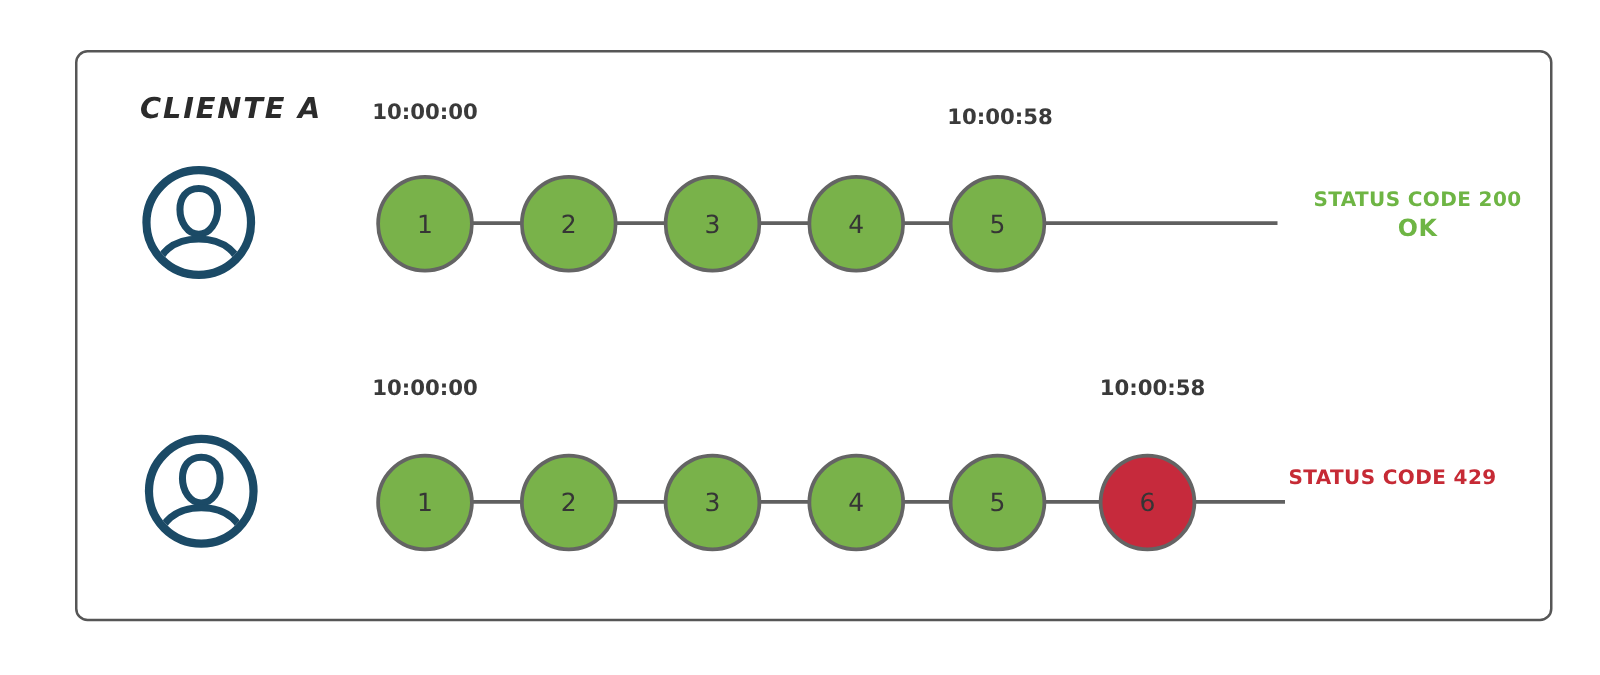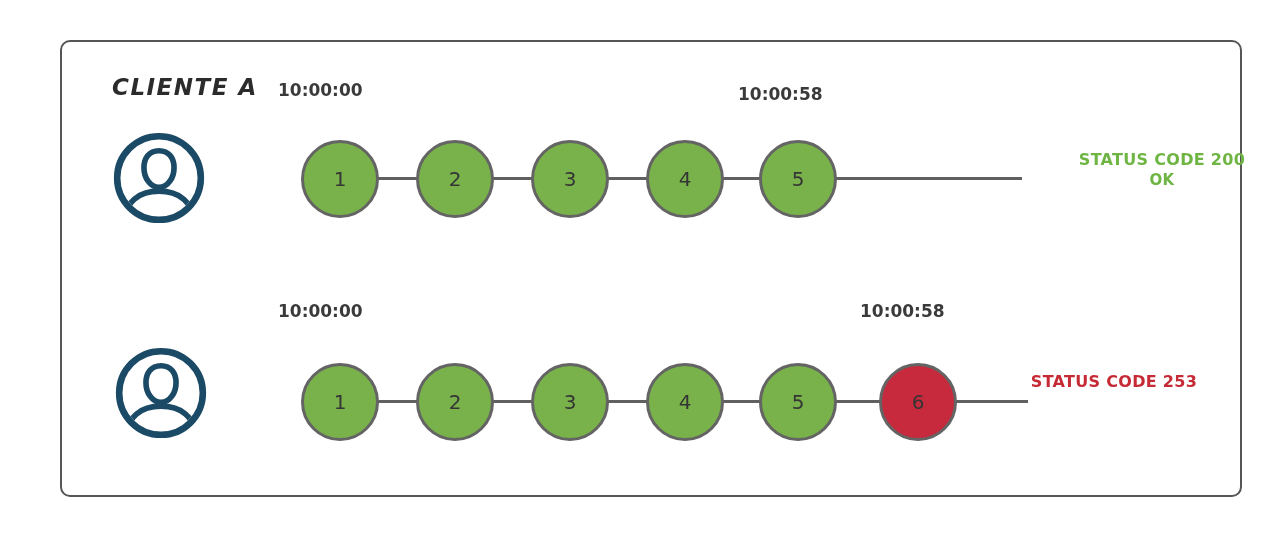--- a/index.html
+++ b/index.html
@@ -15,21 +15,21 @@
   .client-label {
     position:absolute; font-size:23px; font-weight:bold; font-style:italic;
     color:#2b2b2b; letter-spacing:1.5px; white-space:nowrap;
   }
   #labelA { left:100px; top:74px;margin-left:12px; }
   #labelB { left:104px; top:291px; }
   .avatar { position:absolute; width:94px; height:94px; }
   #avatarA { left:112px; top:131px; }
   #avatarB { left:114px; top:346px; }
   .timestamp {
-    position:absolute; width:124px; text-align:left; font-weight:bold;
+    position:absolute; width:124px; text-align:center; font-weight:bold;
     font-size:17px; color:var(--text-dark,#3a3a3a); white-space:nowrap;
   }
   #tsA1 { left:278px; top:80px; }
   #tsA2 { left:738px; top:84px; }
   #tsB1 { left:278px; top:301px; }
   #tsB2 { left:860px; top:301px; }
   .timeline-line { position:absolute; height:3px; background:var(--line,#606060); z-index:0; }
   #lineA { left:340px; top:177px; width:682px; }
   #lineB { left:340px; top:400px; width:688px; }
   .circle {
@@ -37,23 +37,23 @@
     display:flex; align-items:center; justify-content:center;
     font-size:20px; color:#353535; z-index:1; box-sizing:content-box;
     border:3px solid var(--circle-border,#646464);
   }
   .circle-ok    { background:var(--green-fill,#79B24A); }
   .circle-error { background:var(--red-fill,#C62A3C); }
   .status-block {
     position:absolute; width:180px; text-align:center; font-weight:bold;
     font-size:16px; line-height:1.3; letter-spacing:0.3px; white-space:nowrap;
   }
-  #statusA { left:1072px; top:150px; color:var(--green-text,#6EB544); }
+  #statusA { left:1044px; top:150px; color:var(--green-text,#6EB544); }
   #statusB { left:1024px; top:372px; color:var(--red-text,#C62A35); }
-  .status-line2 { font-size:15px; }
+  .status-line2 { font-size:19px; }
 </style>
 </head>
 <body>
 
 <div class="canvas" style="--green-fill: #79B24A; --red-fill: #C62A3C; --circle-border: #646464; --line: #606060; --green-text: #6EB544; --red-text: #C62A35; --frame-border: #565656; --text-dark: #3A3A3A;">
   <div class="frame"></div>
 
   <div id="labelA" class="client-label">CLIENTE A</div>
 
   <svg id="avatarA" class="avatar" viewBox="0 0 100 100">
@@ -107,15 +107,15 @@
   <div id="circles-1">
       <div class="circle circle-ok" style="left: 301px; top: 363px;">1</div>
       <div class="circle circle-ok" style="left: 416px; top: 363px;">2</div>
       <div class="circle circle-ok" style="left: 531px; top: 363px;">3</div>
       <div class="circle circle-ok" style="left: 646px; top: 363px;">4</div>
       <div class="circle circle-ok" style="left: 759px; top: 363px;">5</div>
       <div class="circle circle-error" style="left: 879px; top: 363px;">6</div>
     </div>
 
   <div id="statusB" class="status-block">
-    <div class="status-line1">STATUS CODE 253</div>
+    <div class="status-line1">STATUS CODE 429</div>
   </div>
 </div>
 
 </body></html>

